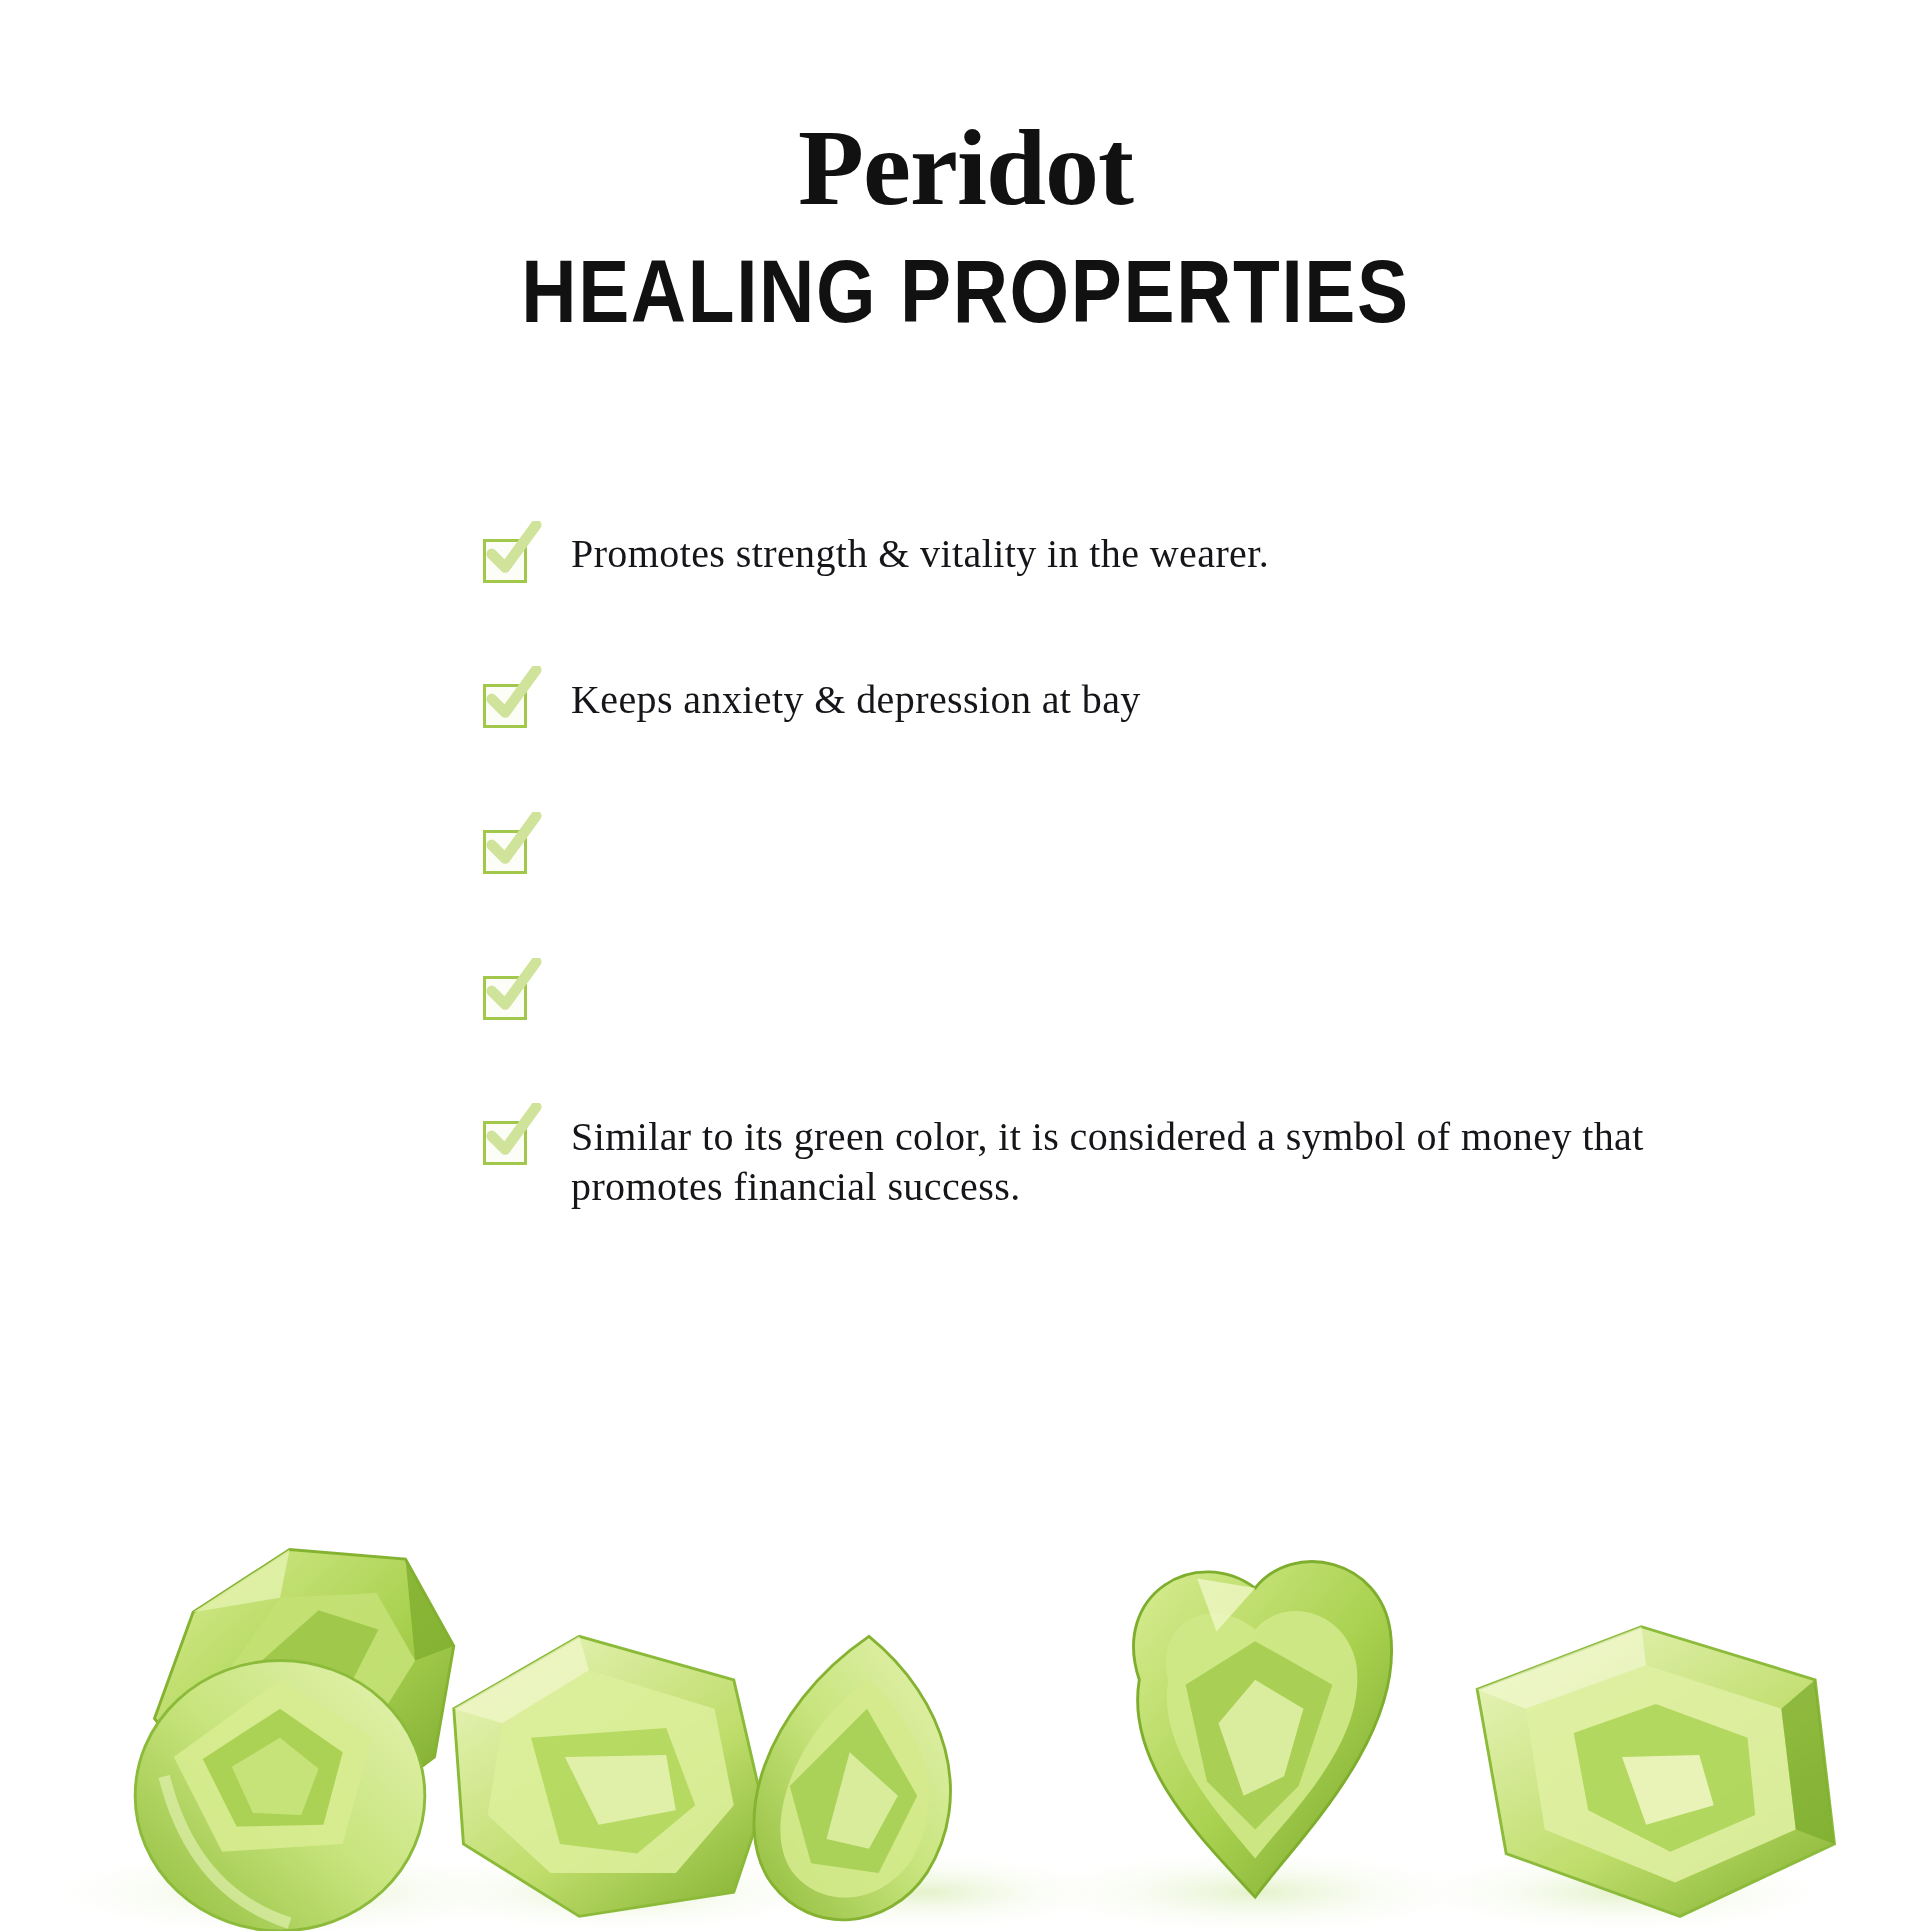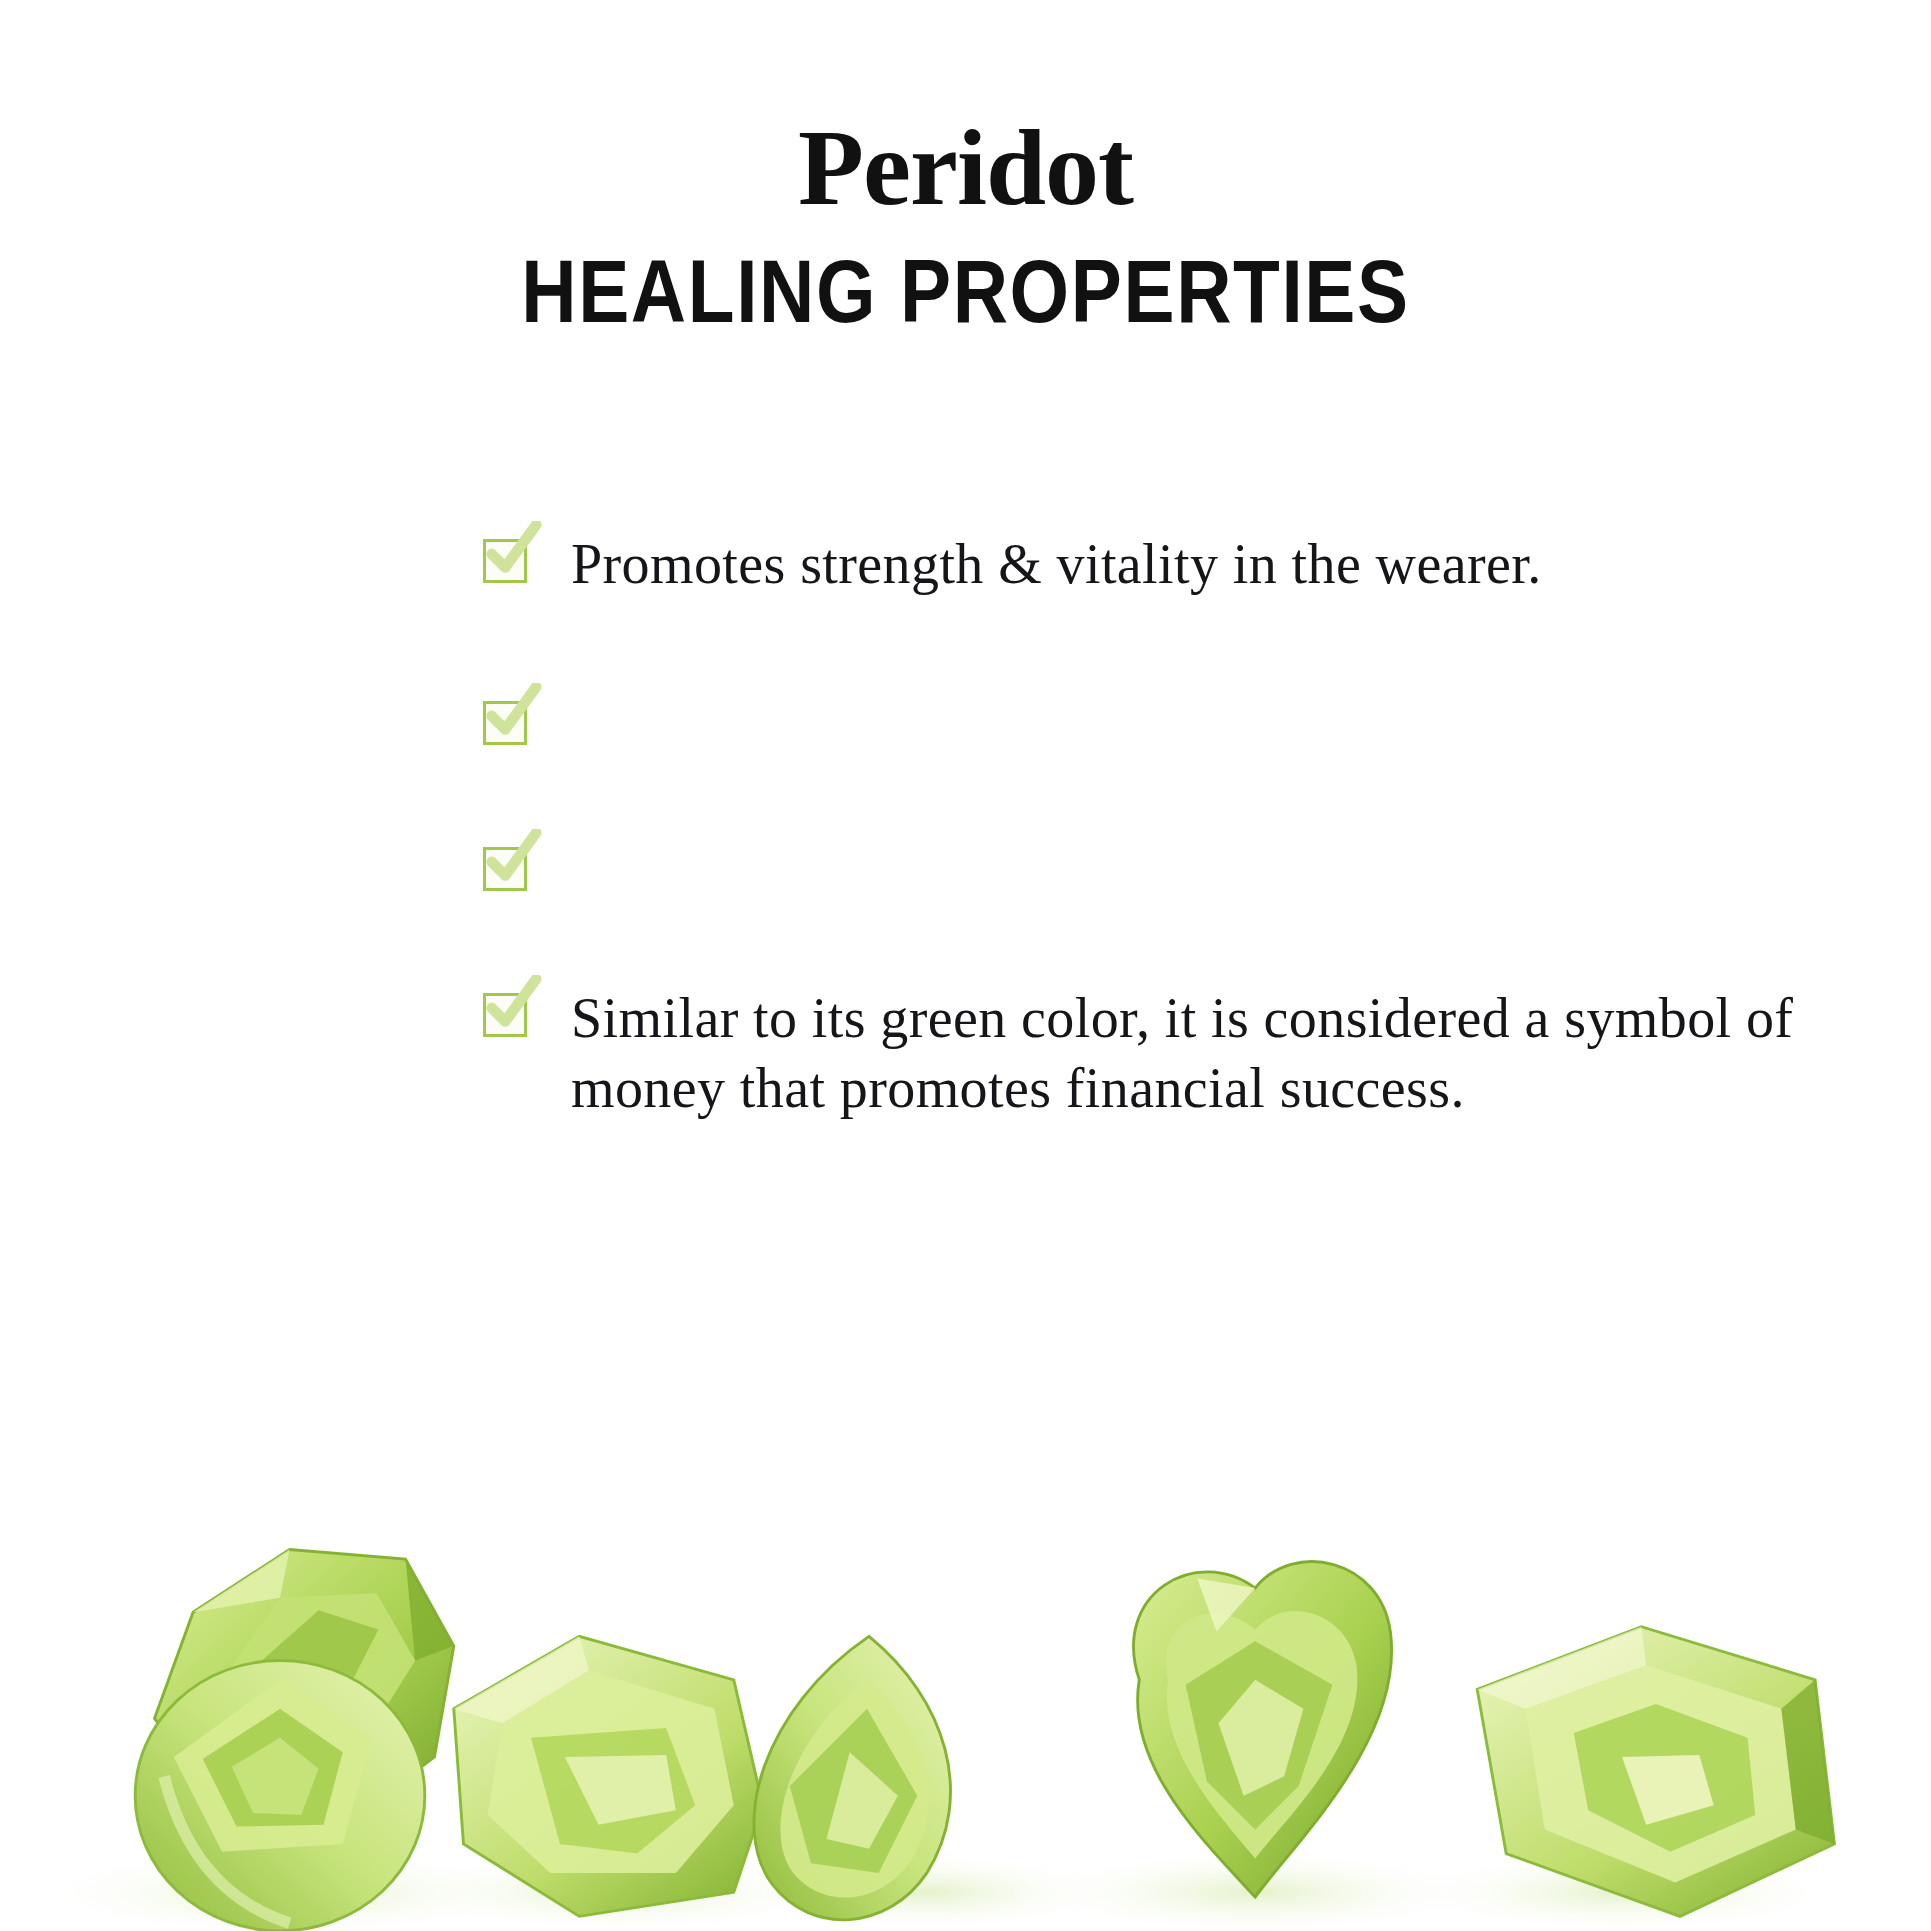--- a/index.html
+++ b/index.html
@@ -78,21 +78,21 @@
   }
   .check-box .tick {
     position: absolute;
     left: -3.9px;
     top: -21px;
     width: 60px;
     height: 60px;
   }
   .item-text {
     font-family: "Liberation Serif", serif;
-    font-size: 56px;
+    font-size: 40px;
     line-height: 1.26;
     color: #16161a;
     letter-spacing: 0.4px;
   }
 
   
   .gems {
     position: absolute;
     left: 0;
     bottom: 0;
@@ -119,20 +119,28 @@
 
     <div class="list-item">
       <span class="check-box">
         <svg class="tick" viewBox="0 0 62 62" xmlns="http://www.w3.org/2000/svg">
           <path d="M10 34 L24 48 L56 4" fill="none" stroke="#cfe39a" stroke-width="11" stroke-linecap="round" stroke-linejoin="round"></path>
         </svg>
       </span>
       <span class="item-text">Promotes strength &amp; vitality in the wearer.</span>
     </div>
 
+    <div class="list-item">
+      <span class="check-box">
+        <svg class="tick" viewBox="0 0 62 62" xmlns="http://www.w3.org/2000/svg">
+          <path d="M10 34 L24 48 L56 4" fill="none" stroke="#cfe39a" stroke-width="11" stroke-linecap="round" stroke-linejoin="round"></path>
+        </svg>
+      </span>
+      <span class="item-text">Keeps anxiety &amp; depression at bay</span>
+    </div>
 
     <div class="list-item">
       <span class="check-box">
         <svg class="tick" viewBox="0 0 62 62" xmlns="http://www.w3.org/2000/svg">
           <path d="M10 34 L24 48 L56 4" fill="none" stroke="#cfe39a" stroke-width="11" stroke-linecap="round" stroke-linejoin="round"></path>
         </svg>
       </span>
     </div>
 
     <div class="list-item">

